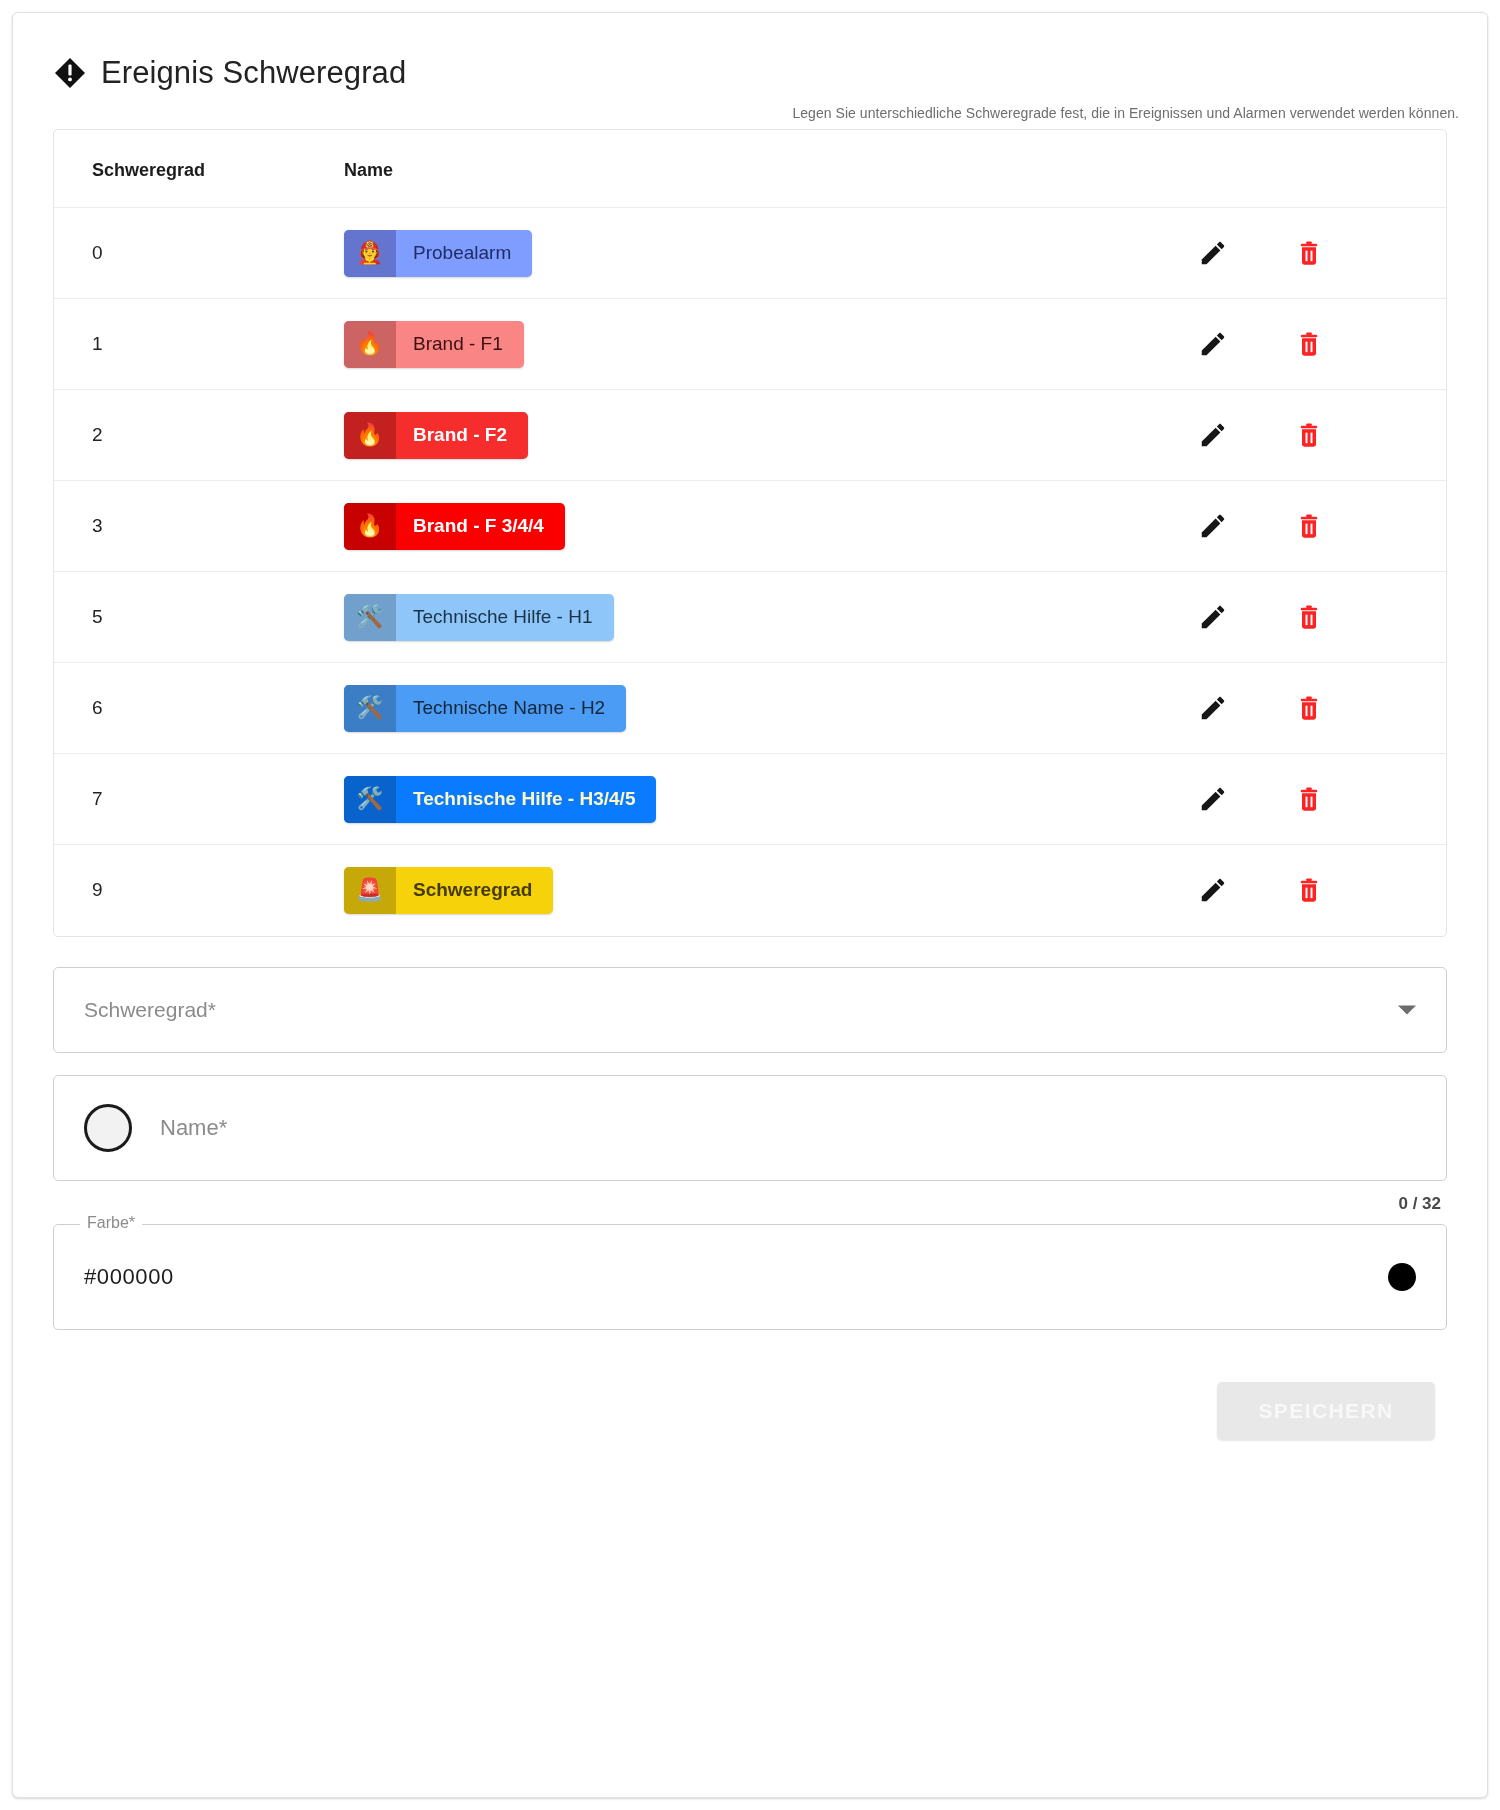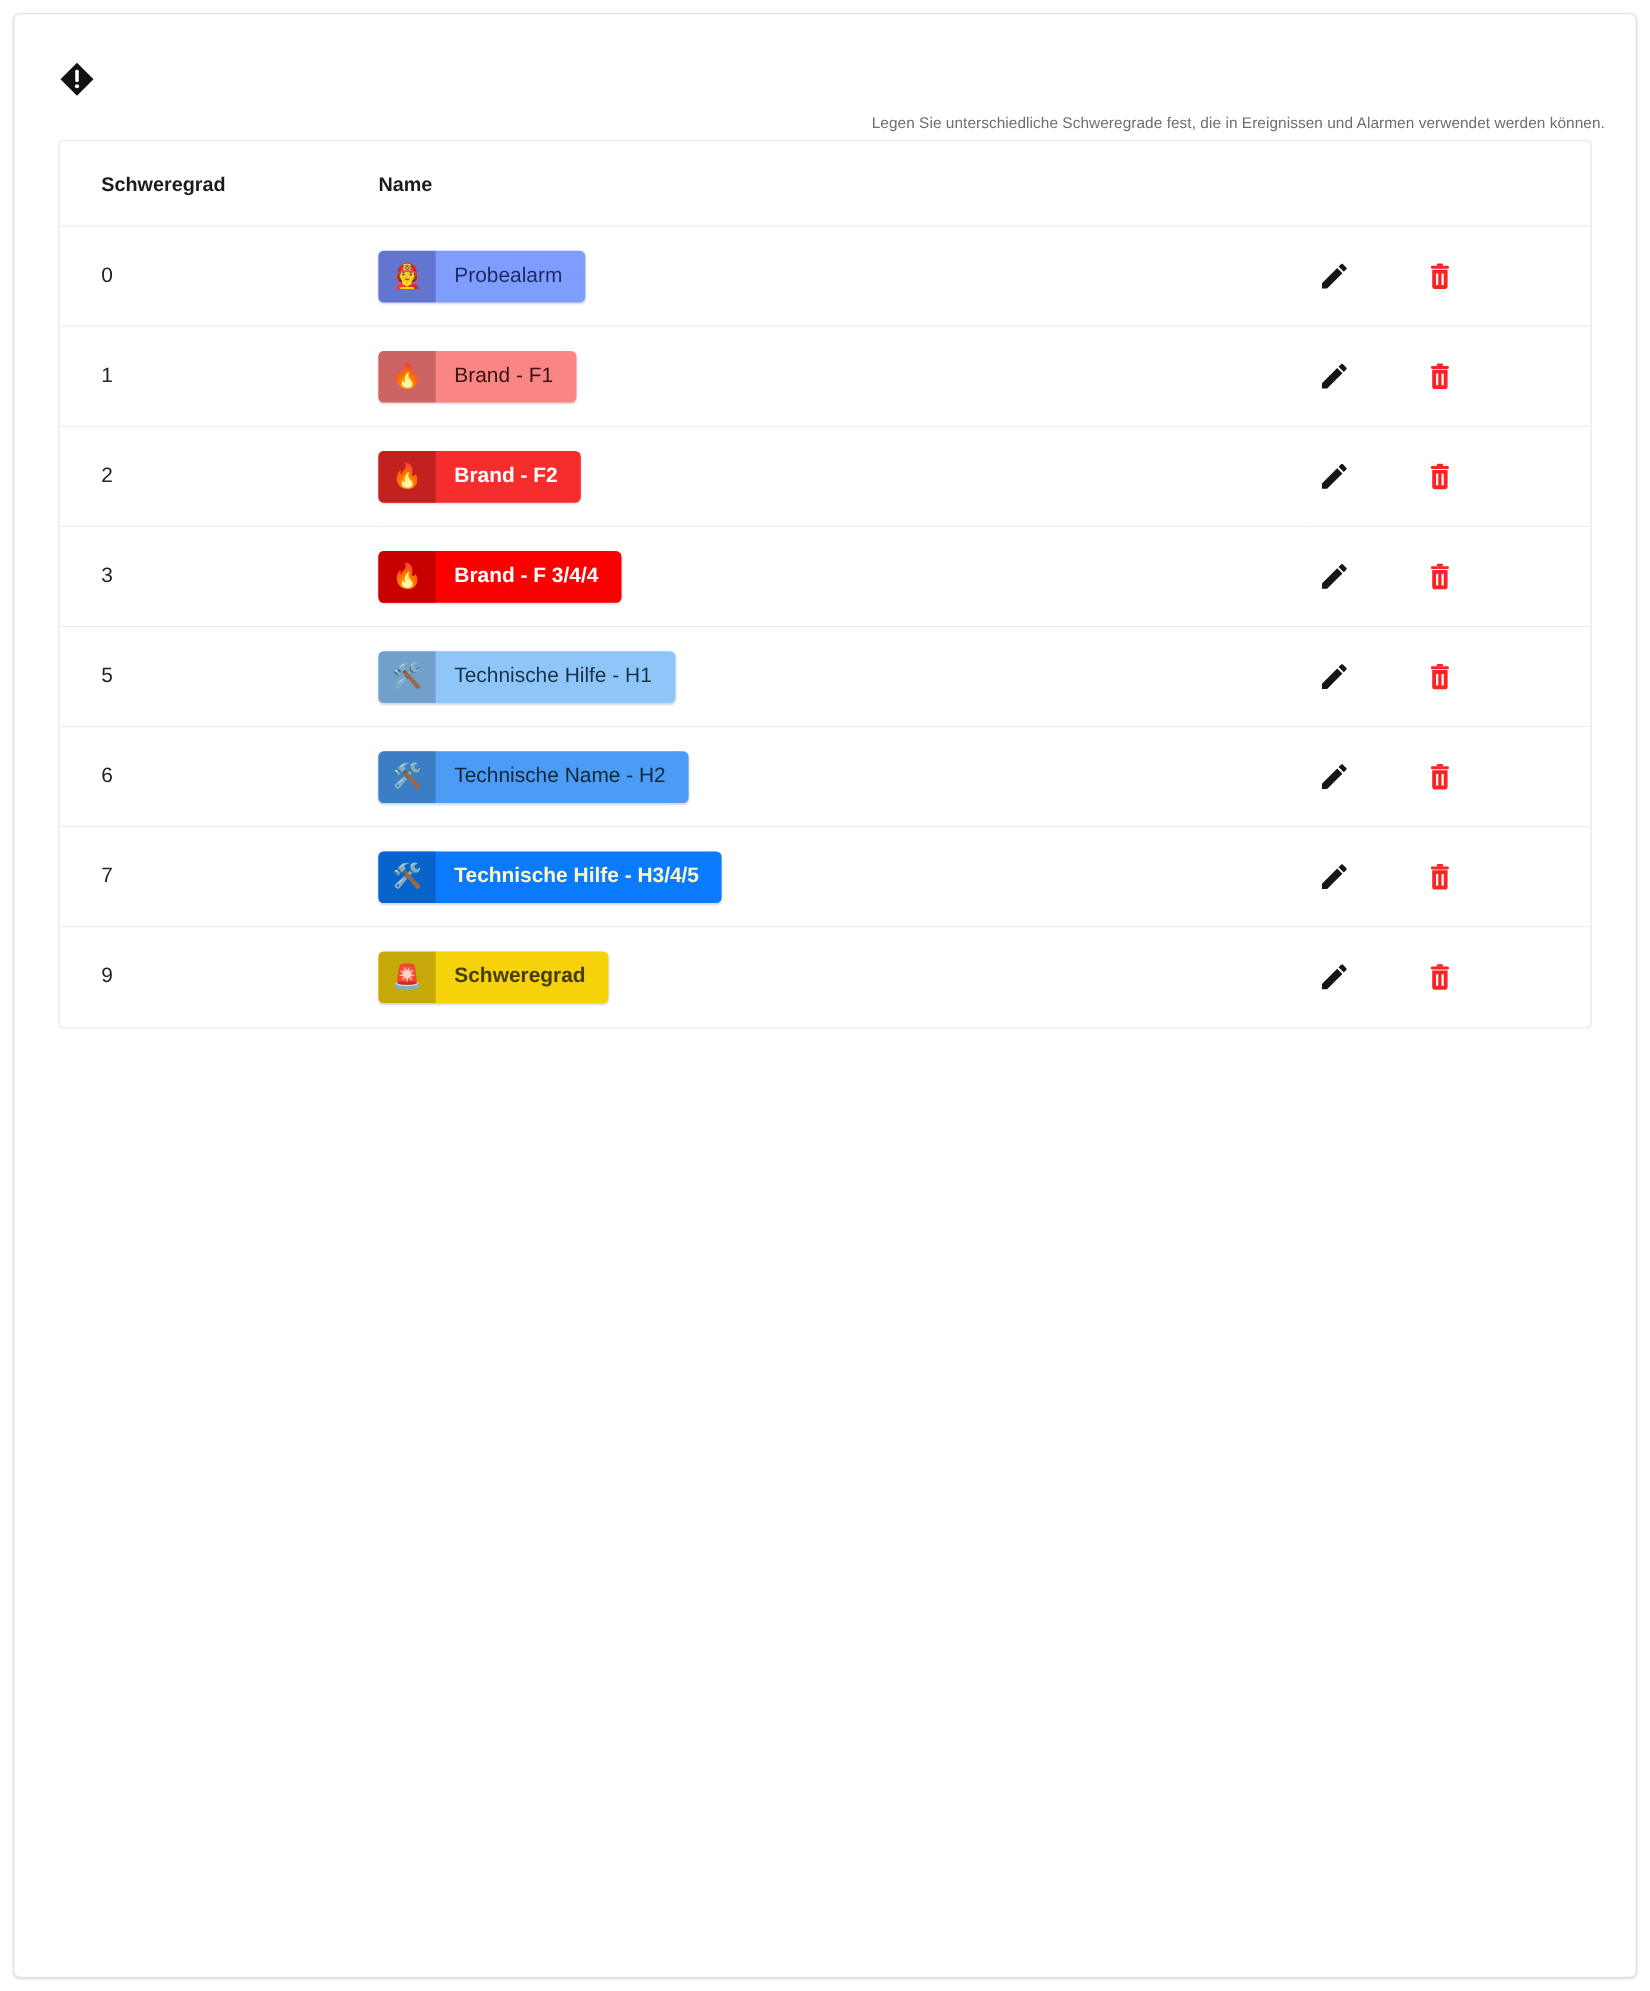--- a/index.html
+++ b/index.html
@@ -155,20 +155,21 @@
 <div class="card">
 
   <div class="header-row">
     <span class="warn-diamond">
       <svg width="34" height="34" viewBox="0 0 34 34">
         <polygon points="17,2 32,17 17,32 2,17" fill="#111111"></polygon>
         <rect x="15.4" y="8.5" width="3.2" height="11" rx="1.2" fill="#ffffff"></rect>
         <circle cx="17" cy="23.4" r="1.9" fill="#ffffff"></circle>
       </svg>
     </span>
+    <span class="page-title">Ereignis Schweregrad</span>
   </div>
   <div class="page-desc">Legen Sie unterschiedliche Schweregrade fest, die in Ereignissen und Alarmen verwendet werden können.</div>
 
   <div class="table-wrap">
     <table>
       <thead>
         <tr>
           <th class="c-sev">Schweregrad</th>
           <th class="c-name">Name</th>
           <th class="c-act"></th>
@@ -380,13 +381,36 @@
                     <rect x="13.3" y="10" width="1.7" height="9" fill="#ffffff"></rect>
                   </svg>
                 </span>
               </div>
             </td>
           </tr>
         </tbody>
     </table>
   </div>
 
+  <div class="form-area">
+
+    <div class="mat-select">
+      <span class="lbl">Schweregrad*</span>
+      <span class="caret"></span>
+    </div>
+
+    <div class="mat-name">
+      <span class="emoji-circle"></span>
+      <span class="lbl">Name*</span>
+    </div>
+    <div class="counter">0 / 32</div>
+
+    <div class="mat-color">
+      <span class="notch-label">Farbe*</span>
+      <span class="val">#000000</span>
+      <span class="color-dot"></span>
+    </div>
+
+    <div class="footer">
+      <button class="save-btn">SPEICHERN</button>
+    </div>
+  </div>
 </div>
 
 </body></html>

